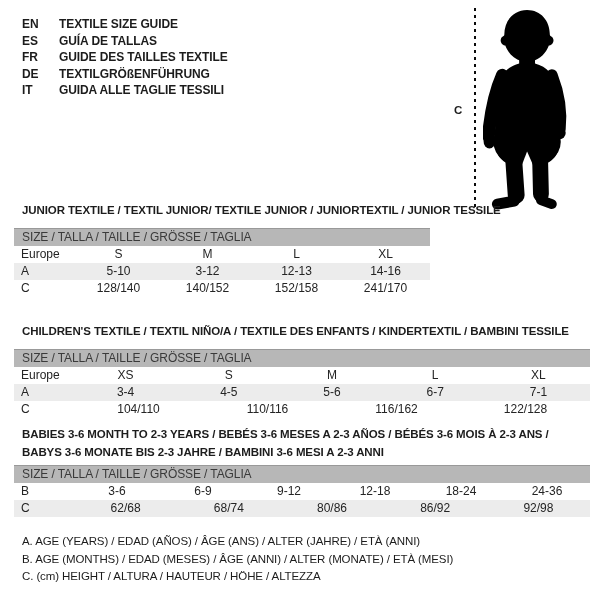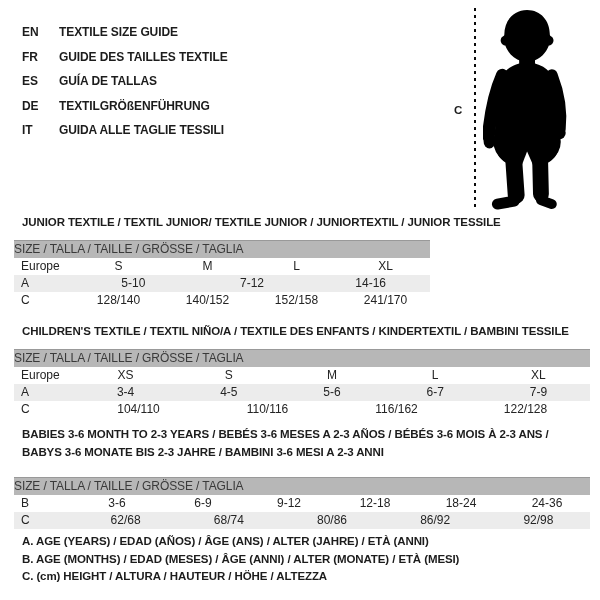--- a/index.html
+++ b/index.html
@@ -4,64 +4,64 @@
 <style>
   html,body{margin:0;padding:0;}
   body{
     width:600px;height:600px;position:relative;overflow:hidden;
     background:#ffffff;color:#1c1c1c;
     font-family:"Liberation Sans", sans-serif;
     -webkit-font-smoothing:antialiased;
   }
   
   .langs{position:absolute;top:16px;left:22px;}
-  .lang-row{display:flex;font-weight:bold;font-size:12px;line-height:16.5px;letter-spacing:-0.1px;margin-top:8px;}
+  .lang-row{display:flex;font-weight:bold;font-size:12px;line-height:16.5px;letter-spacing:-0.1px;}
   .lang-code{width:37px;}
   
   .figure{position:absolute;top:0;left:440px;width:160px;height:220px;}
   .dash-line{
     position:absolute;left:34px;top:8px;width:2px;height:200px;
     background:repeating-linear-gradient(to bottom,#0a0a0a 0 3px,transparent 3px 7px);
   }
   .c-label{position:absolute;left:14px;top:104px;font-size:11.5px;font-weight:bold;}
   .silhouette{position:absolute;left:43px;top:4px;}
   
   .section{position:absolute;left:14px;}
-  .sec1{top:216px;width:416px;}
+  .sec1{top:204px;width:416px;}
   .sec2{top:325px;width:576px;}
   .sec3{top:426px;width:576px;}
   .sec-title{font-weight:bold;font-size:11.5px;line-height:12px;padding-left:8px;margin:0 0 12px 0;letter-spacing:-0.1px;white-space:nowrap;}
-  .sec-title.two-line{line-height:17.5px;margin-bottom:16px;}
+  .sec-title.two-line{line-height:17.5px;margin-bottom:4px;}
   .size-bar{
     height:17px;line-height:17px;background:#b7b7b7;color:#3a3a3a;
-    font-size:12px;border-top:1px solid #999;
+    font-size:12px;padding-left:8px;border-top:1px solid #999;
     letter-spacing:-0.1px;
   }
   .trow{display:flex;height:17px;line-height:17px;font-size:12px;color:#242424;}
   .trow.shaded{background:#ececec;}
   .tlabel{width:60px;padding-left:7px;box-sizing:border-box;}
   .tcell{flex:1;text-align:center;}
   
-  .legend{position:absolute;top:533px;left:22px;font-weight:bold;font-size:11.5px;line-height:17.5px;letter-spacing:-0.1px;}
+  .legend{position:absolute;top:533px;left:22px;font-weight:normal;font-size:11.5px;line-height:17.5px;letter-spacing:-0.1px;}
 </style>
 </head>
 <body>
 
 <div class="langs">
   <div class="lang-row">
     <span class="lang-code">EN</span>
     <span>TEXTILE SIZE GUIDE</span>
   </div>
   <div class="lang-row">
+    <span class="lang-code">ES</span>
+    <span>GUÍA DE TALLAS</span>
+  </div>
+  <div class="lang-row">
     <span class="lang-code">FR</span>
     <span>GUIDE DES TAILLES TEXTILE</span>
-  </div>
-  <div class="lang-row">
-    <span class="lang-code">ES</span>
-    <span>GUÍA DE TALLAS</span>
   </div>
   <div class="lang-row">
     <span class="lang-code">DE</span>
     <span>TEXTILGRÖßENFÜHRUNG</span>
   </div>
   <div class="lang-row">
     <span class="lang-code">IT</span>
     <span>GUIDA ALLE TAGLIE TESSILI</span>
   </div>
 </div>
@@ -101,21 +101,22 @@
   <div class="trow">
     <span class="tlabel">Europe</span>
     <span class="tcell">S</span>
     <span class="tcell">M</span>
     <span class="tcell">L</span>
     <span class="tcell">XL</span>
   </div>
   <div class="trow shaded">
     <span class="tlabel">A</span>
     <span class="tcell">5-10</span>
-    <span class="tcell">7-12</span>
+    <span class="tcell">3-12</span>
+    <span class="tcell">12-13</span>
     <span class="tcell">14-16</span>
   </div>
   <div class="trow">
     <span class="tlabel">C</span>
     <span class="tcell">128/140</span>
     <span class="tcell">140/152</span>
     <span class="tcell">152/158</span>
     <span class="tcell">241/170</span>
   </div>
 </div>
@@ -130,21 +131,21 @@
     <span class="tcell">M</span>
     <span class="tcell">L</span>
     <span class="tcell">XL</span>
   </div>
   <div class="trow shaded">
     <span class="tlabel">A</span>
     <span class="tcell">3-4</span>
     <span class="tcell">4-5</span>
     <span class="tcell">5-6</span>
     <span class="tcell">6-7</span>
-    <span class="tcell">7-9</span>
+    <span class="tcell">7-1</span>
   </div>
   <div class="trow">
     <span class="tlabel">C</span>
     <span class="tcell">104/110</span>
     <span class="tcell">110/116</span>
     <span class="tcell">116/162</span>
     <span class="tcell">122/128</span>
   </div>
 </div>
 

